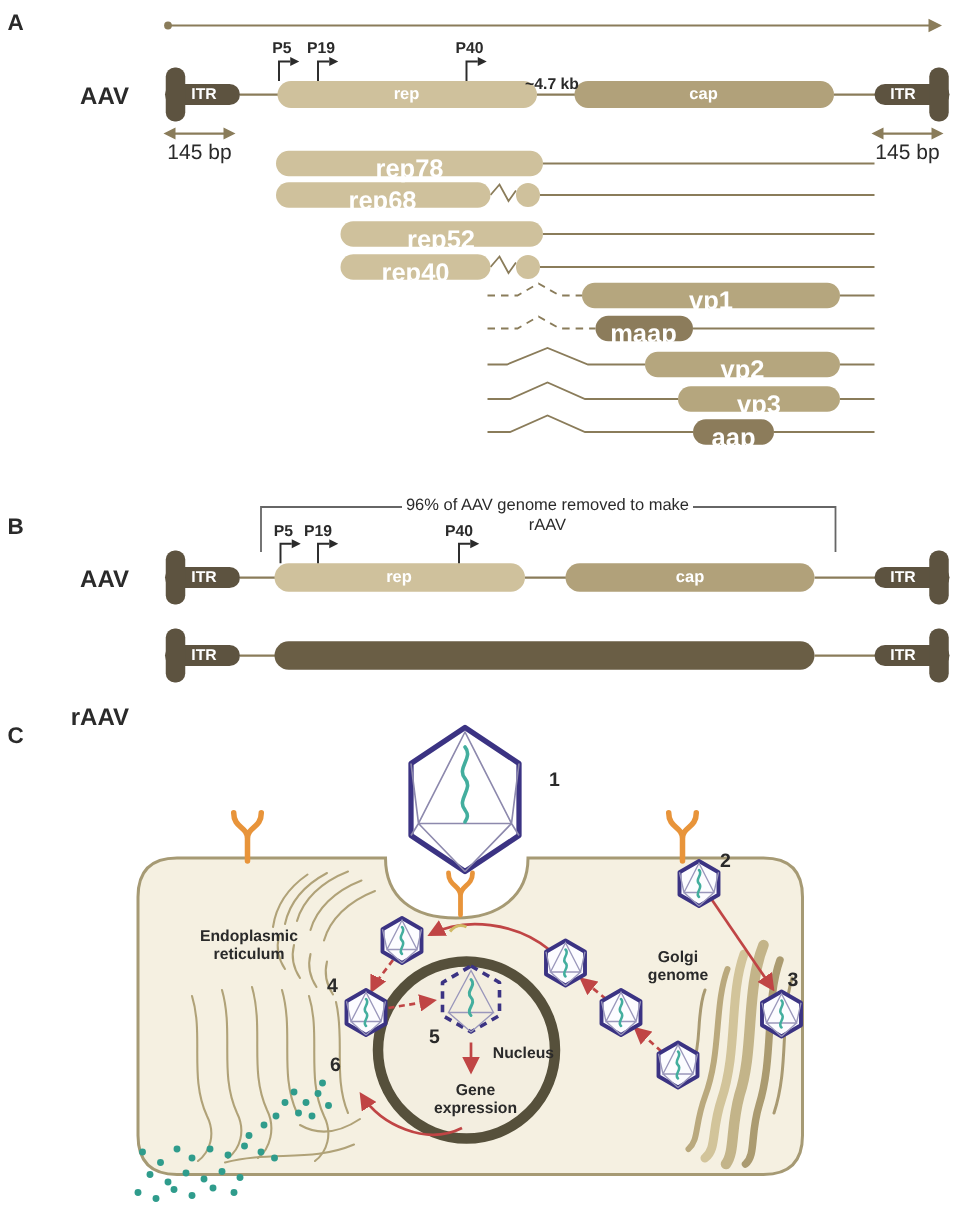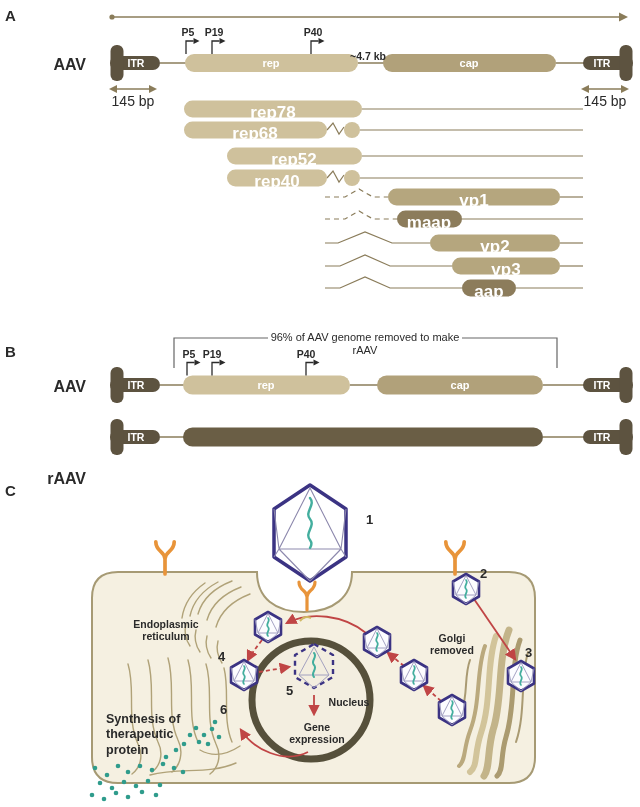--- a/index.html
+++ b/index.html
@@ -274,21 +274,18 @@
 <div class="txt panel-label" style="left:5px;top:482px;">C</div>
 <div class="txt step-label" style="left:366px;top:513px;">1</div>
 <div class="txt step-label" style="left:480px;top:567px;">2</div>
 <div class="txt step-label" style="left:525px;top:646px;">3</div>
 <div class="txt step-label" style="left:218px;top:650px;">4</div>
 <div class="txt step-label" style="left:286px;top:684px;">5</div>
 <div class="txt step-label" style="left:220px;top:703px;">6</div>
 <div class="txt org-label" style="left:126px;top:618px;width:80px;">Endoplasmic
 reticulum</div>
 <div class="txt org-label" style="left:412px;top:632px;width:80px;">Golgi
-removed</div>
+genome</div>
 <div class="txt org-label" style="left:319px;top:696px;width:60px;">Nucleus</div>
 <div class="txt org-label" style="left:277px;top:721px;width:80px;text-align:center;">Gene
 expression</div>
-<div class="txt synth-label" style="left:106px;top:712px;width:95px;">Synthesis of
-therapeutic
-protein</div>
 
 </div>
 
 </body></html>

